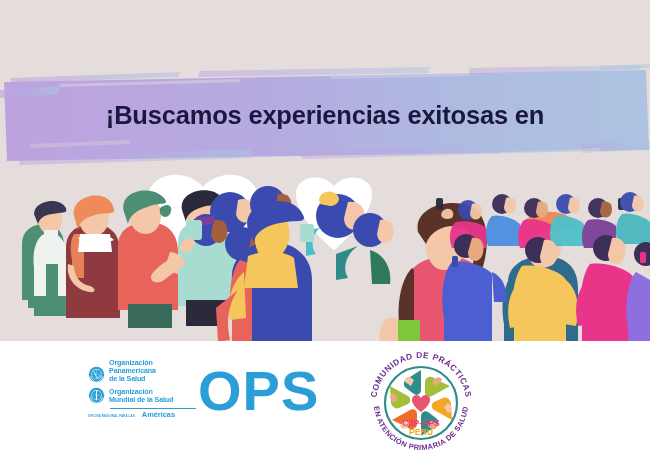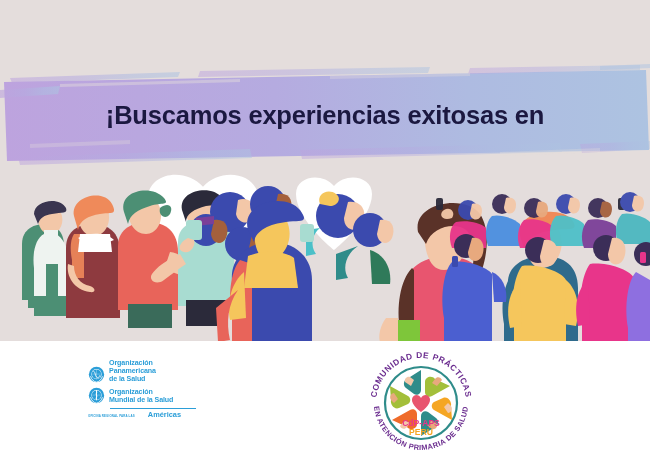--- a/index.html
+++ b/index.html
@@ -123,21 +123,21 @@
     height: 1px;
     background: #2b9ed8;
   }
   #paho-sub {
     position: absolute;
     left: 0px;
     top: 51px;
     width: 108px;
     display: flex;
     align-items: baseline;
-    gap: 13px;
+    gap: 7px;
   }
   #paho-sub-tiny {
     color: #2b9ed8;
     font-size: 2.9px;
     font-weight: bold;
     letter-spacing: 0.15px;
     white-space: nowrap;
     font-family: "Liberation Sans", sans-serif;
   }
   #paho-sub-americas {
@@ -408,20 +408,21 @@
           </div>
         </div>
 
         <div id="paho-rule"></div>
         <div id="paho-sub">
           <span id="paho-sub-tiny">OFICINA REGIONAL PARA LAS</span>
           <span id="paho-sub-americas">Américas</span>
         </div>
       </div>
 
+      <div id="ops-wordmark">OPS</div>
 
       <div id="cdp-logo">
         <svg id="cdp-svg" viewBox="0 0 110 104">
           <defs>
             <path id="arcTop" d="M 10,57 A 45,45 0 0 1 100,57"></path>
             <path id="arcBottom" d="M 8,57 A 47,47 0 0 0 102,57"></path>
           </defs>
 
           <circle cx="55" cy="57" r="36" fill="none" stroke="#2f8c8a" stroke-width="2.2"></circle>
 

